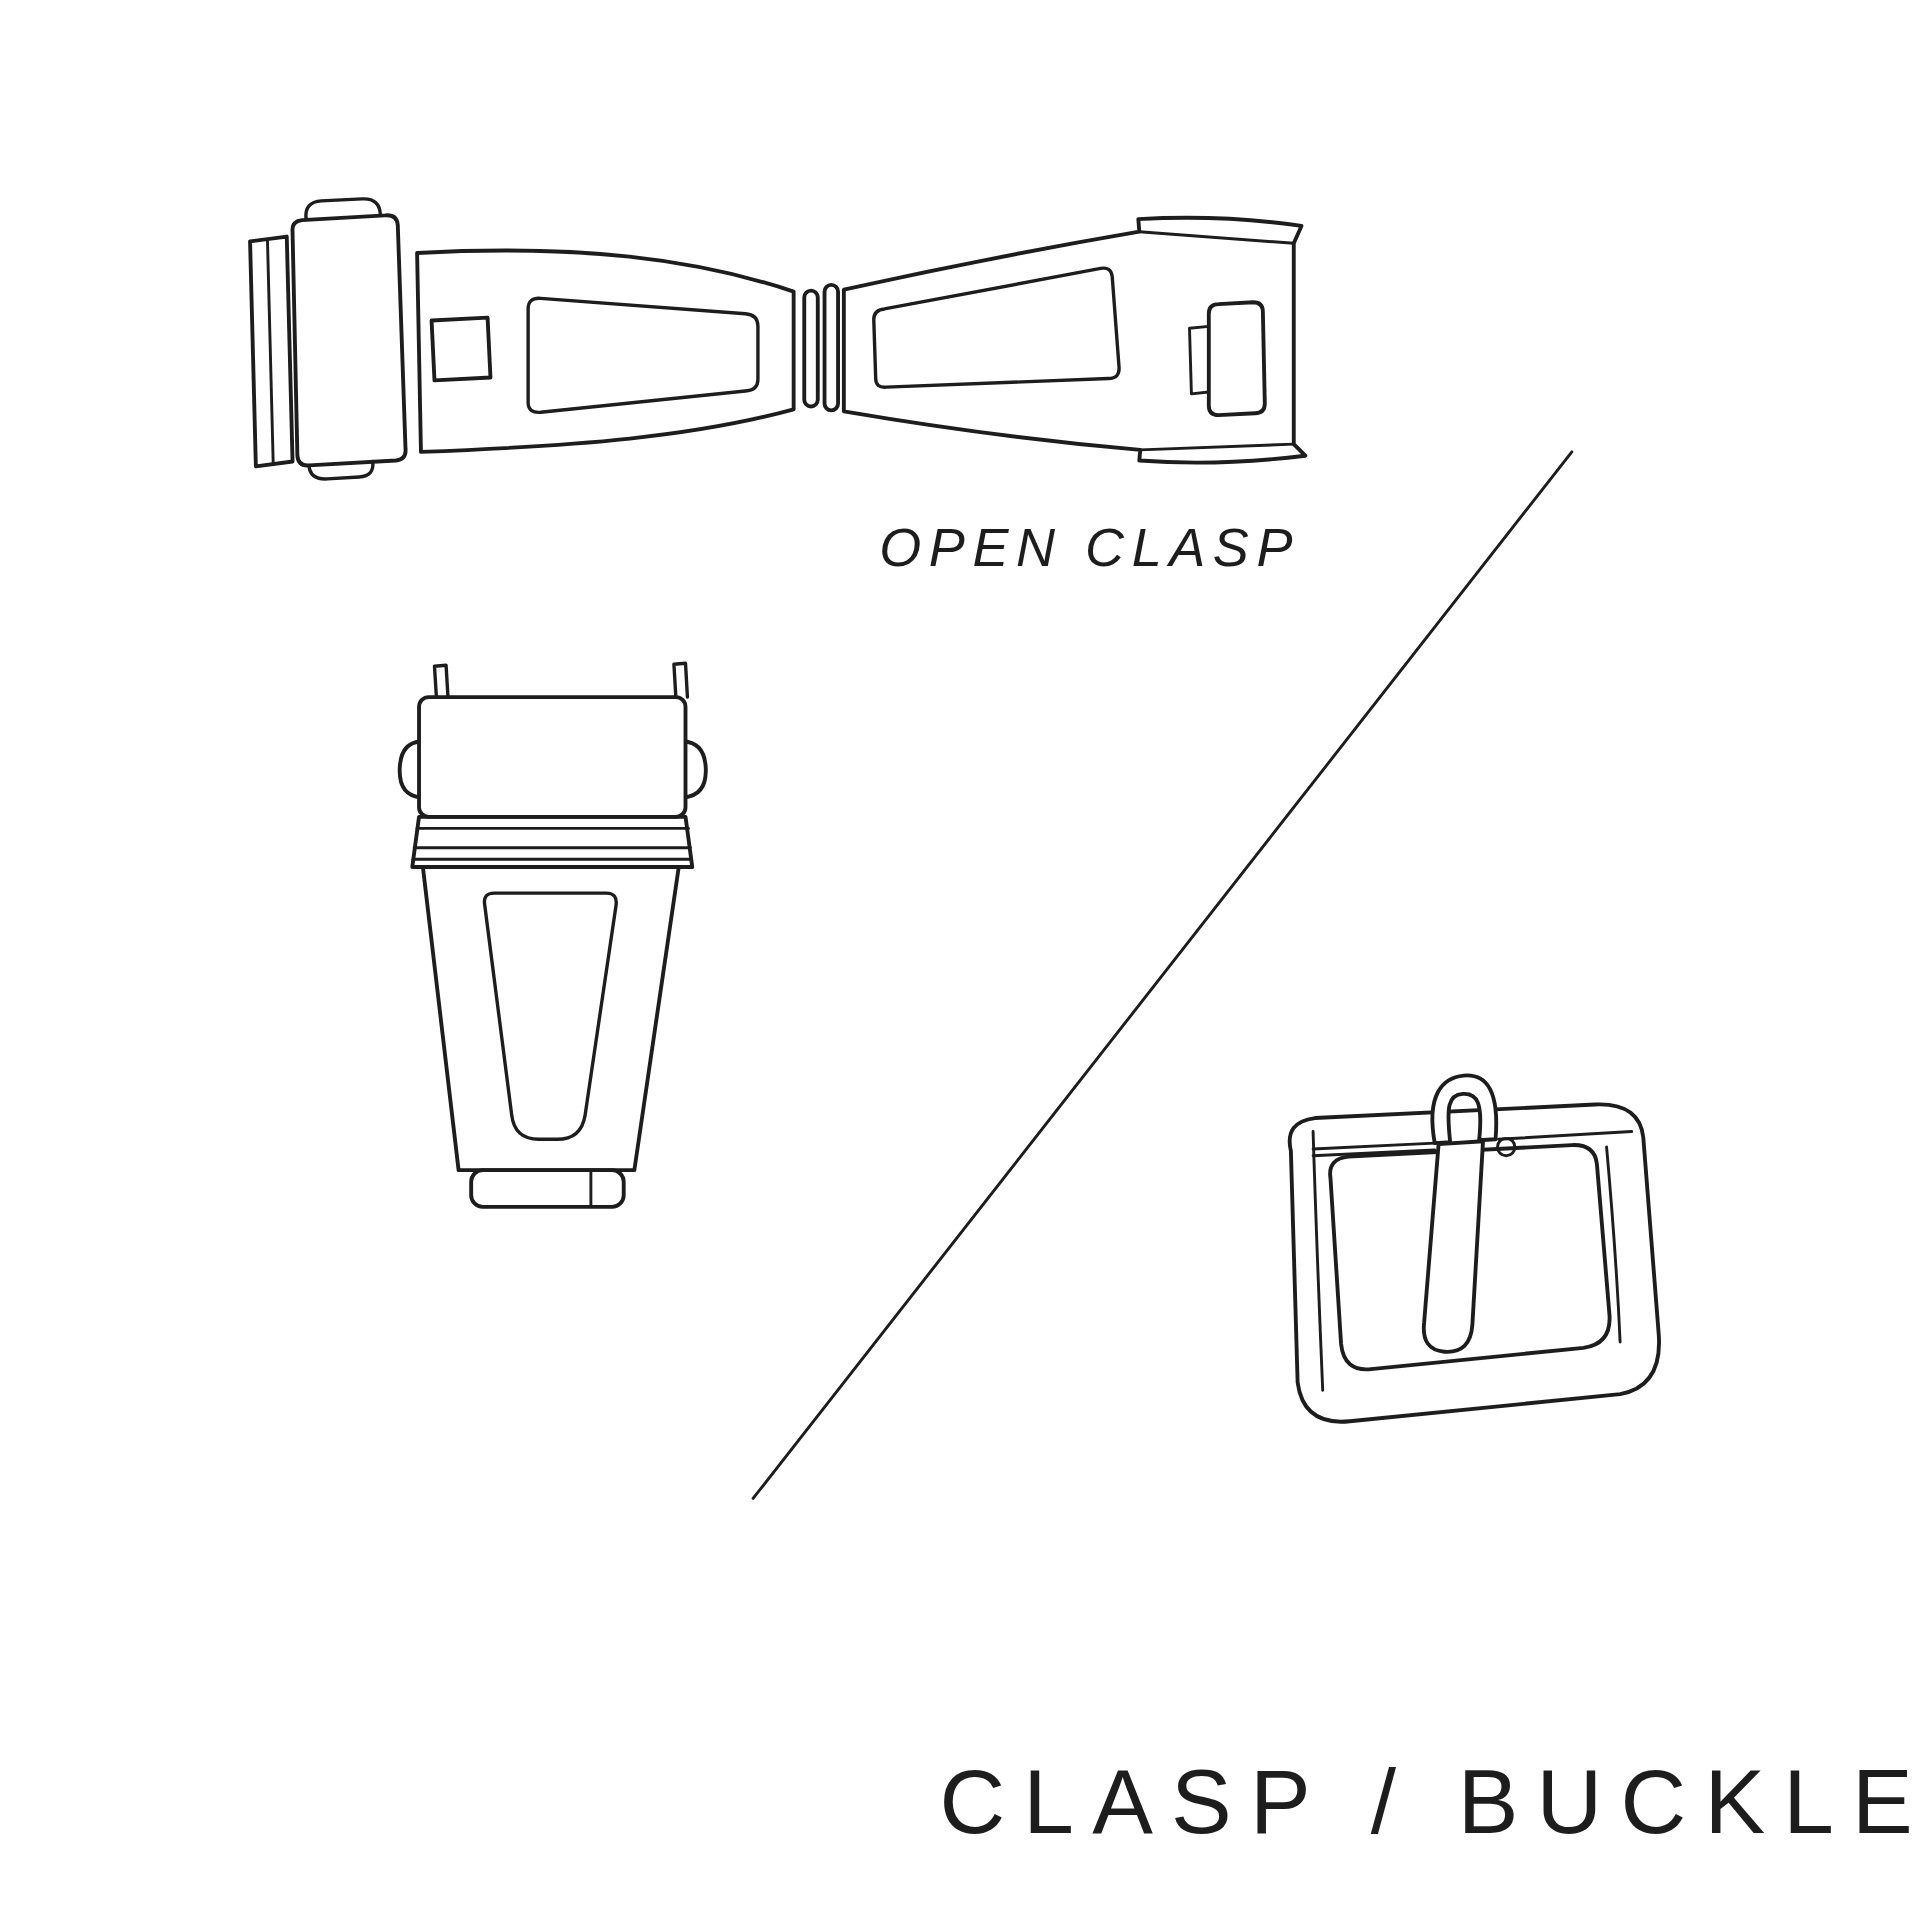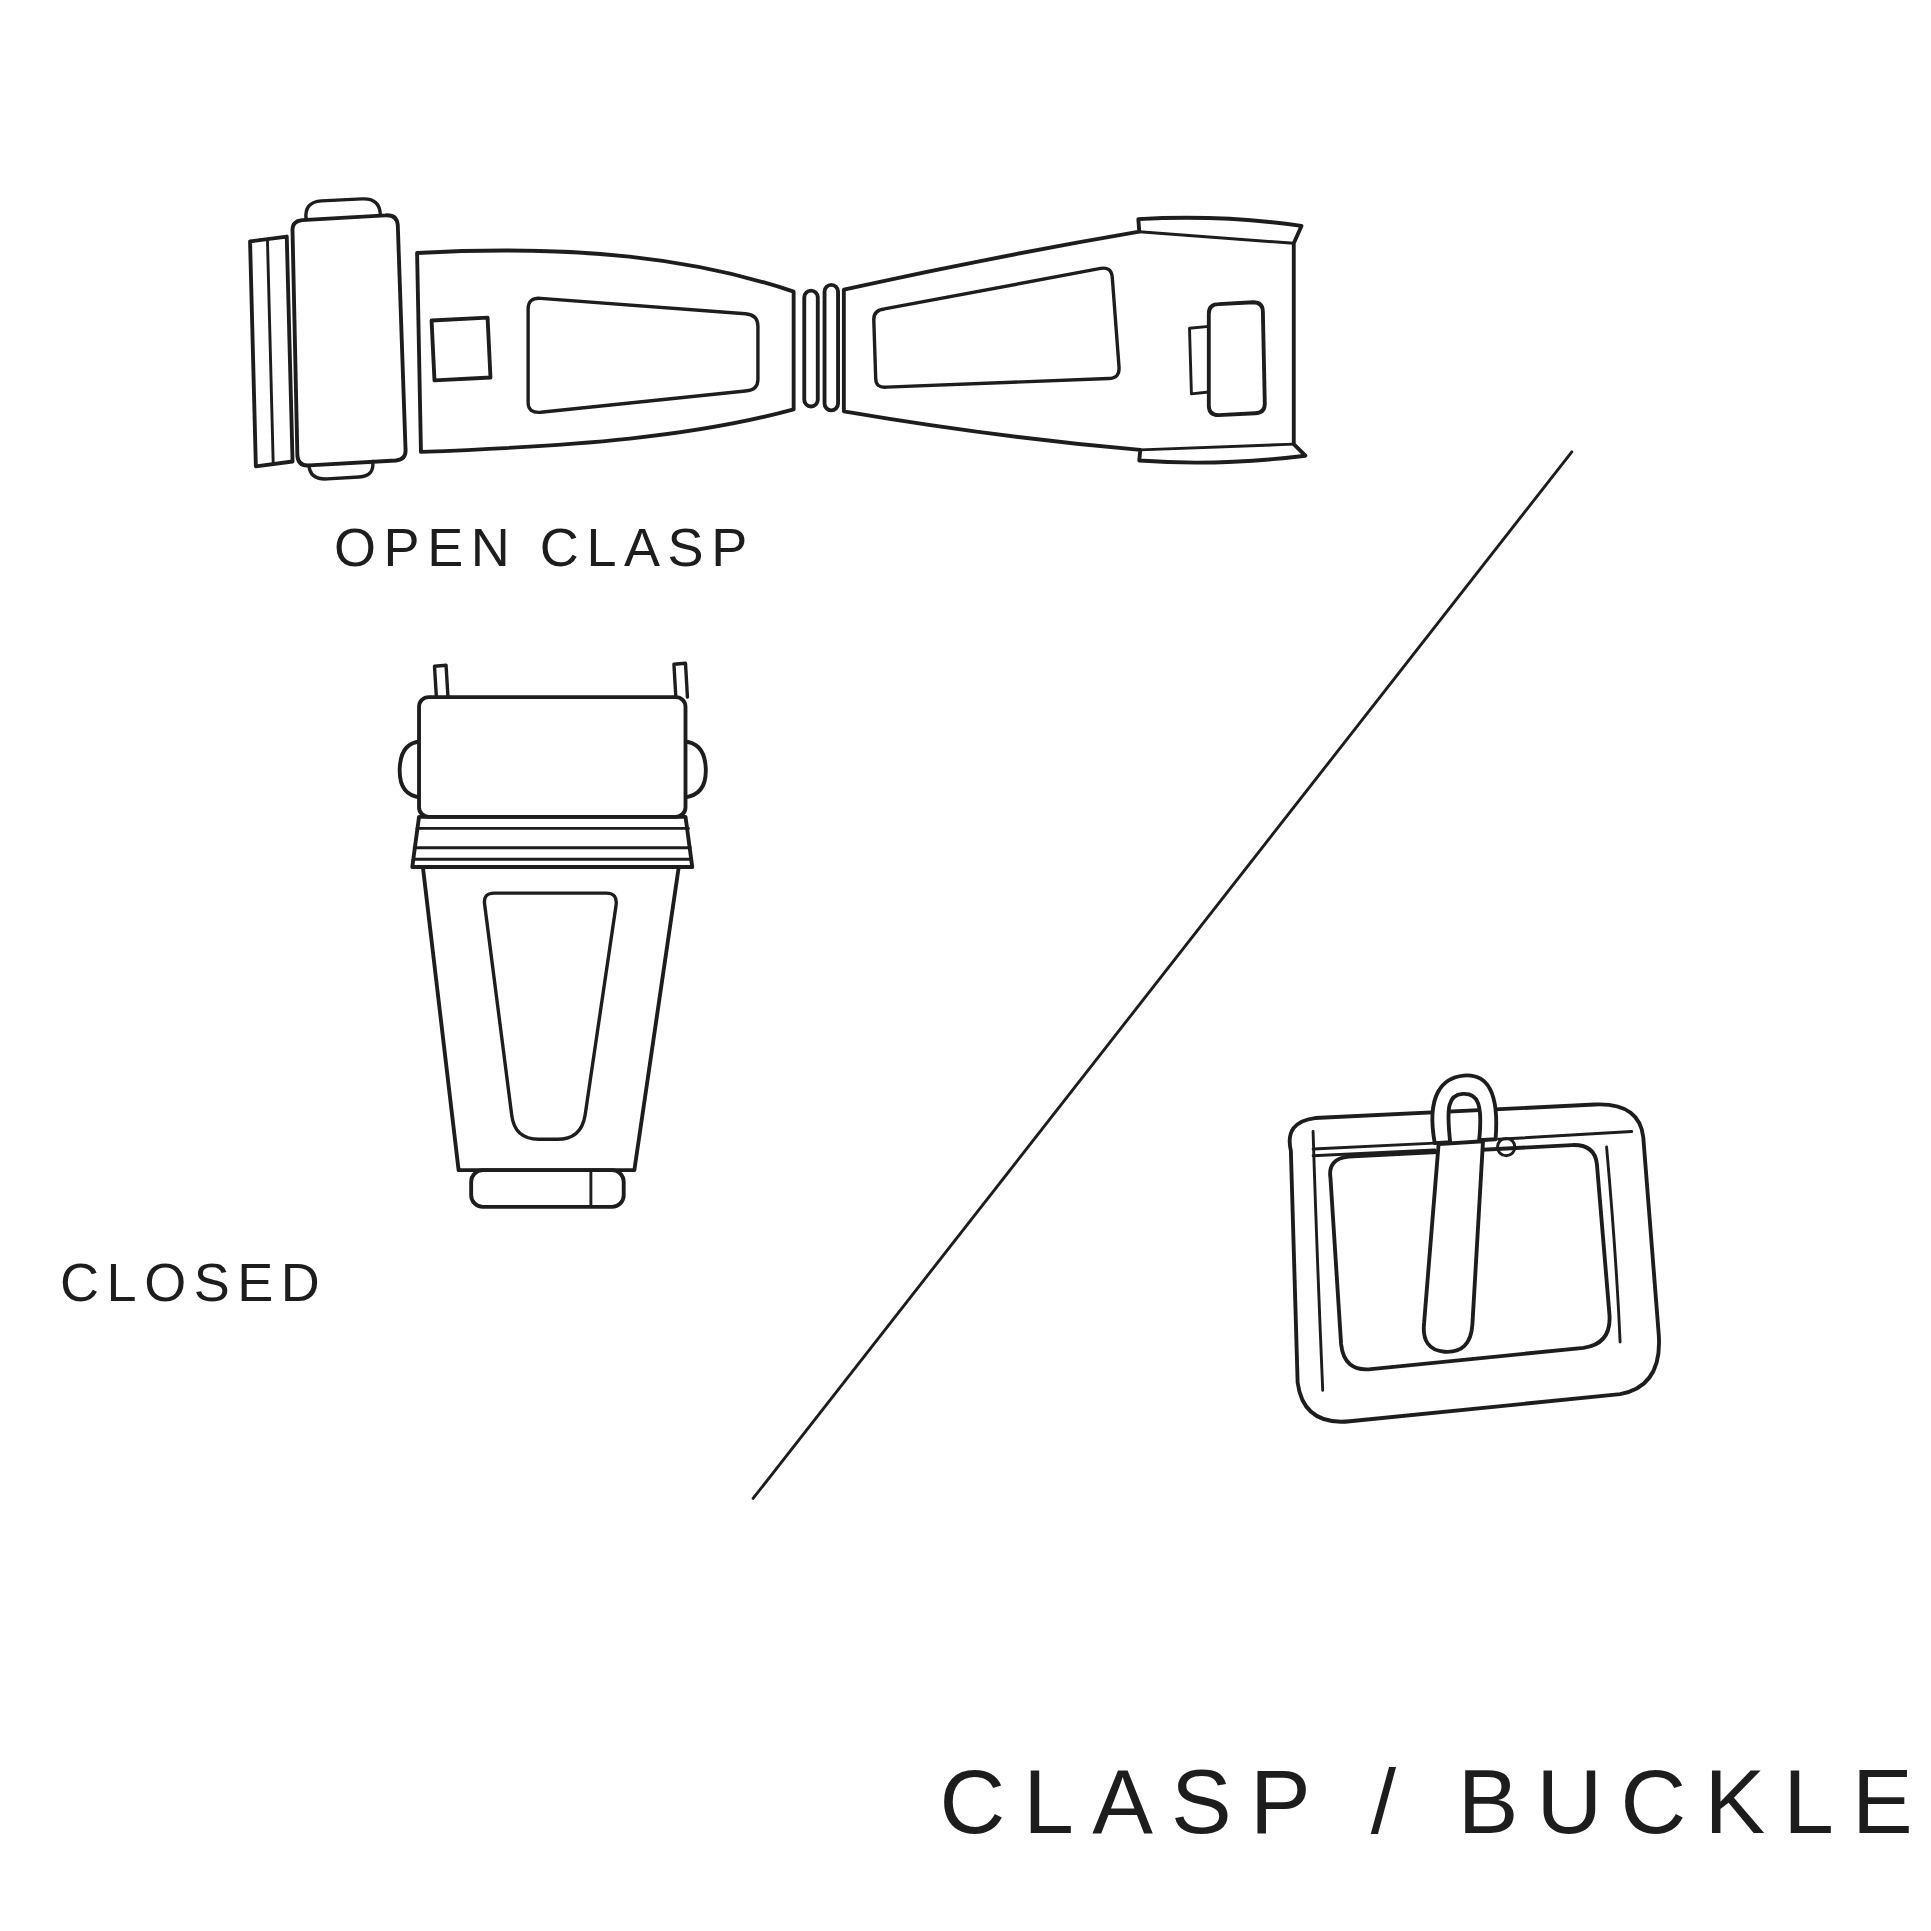--- a/index.html
+++ b/index.html
@@ -18,25 +18,26 @@
   }
   .drawing {
     position: absolute;
     left: 0;
     top: 0;
     width: 1931px;
     height: 1931px;
   }
   .caption {
     position: absolute;
-    text-align: left;
+    text-align: right;
     font-weight: 300;
     color: #1d1d1d;
     letter-spacing: 0.14em;
     white-space: nowrap;
+    font-style: italic;
   }
   .caption-open {
     left: 334px;
     top: 516px;
     width: 966px;
     font-size: 54px;
   }
   .caption-closed {
     left: 60px;
     top: 1251px;
@@ -131,18 +132,17 @@
       <circle stroke-width="3" cx="1560" cy="1188" r="9"></circle>
 
       <path fill="#ffffff" d="M1486,1184 C1477,1134 1494,1116 1516,1114 C1540,1112 1553,1130 1549,1180 L1532,1181 C1536,1142 1530,1132 1515,1133 C1500,1134 1498,1146 1502,1183 Z"></path>
 
       <path fill="#ffffff" d="M1490,1185 L1536,1182 L1525,1372 Q1523,1402 1496,1400 Q1472,1398 1475,1370 Z"></path>
     </g>
   </svg>
 
   <div class="caption caption-open">OPEN CLASP</div>
 
-  <div class="caption caption-closed">CLOSED</div>
 
   <div class="title">CLASP / BUCKLE</div>
 
 </div>
 
 
 </body></html>

